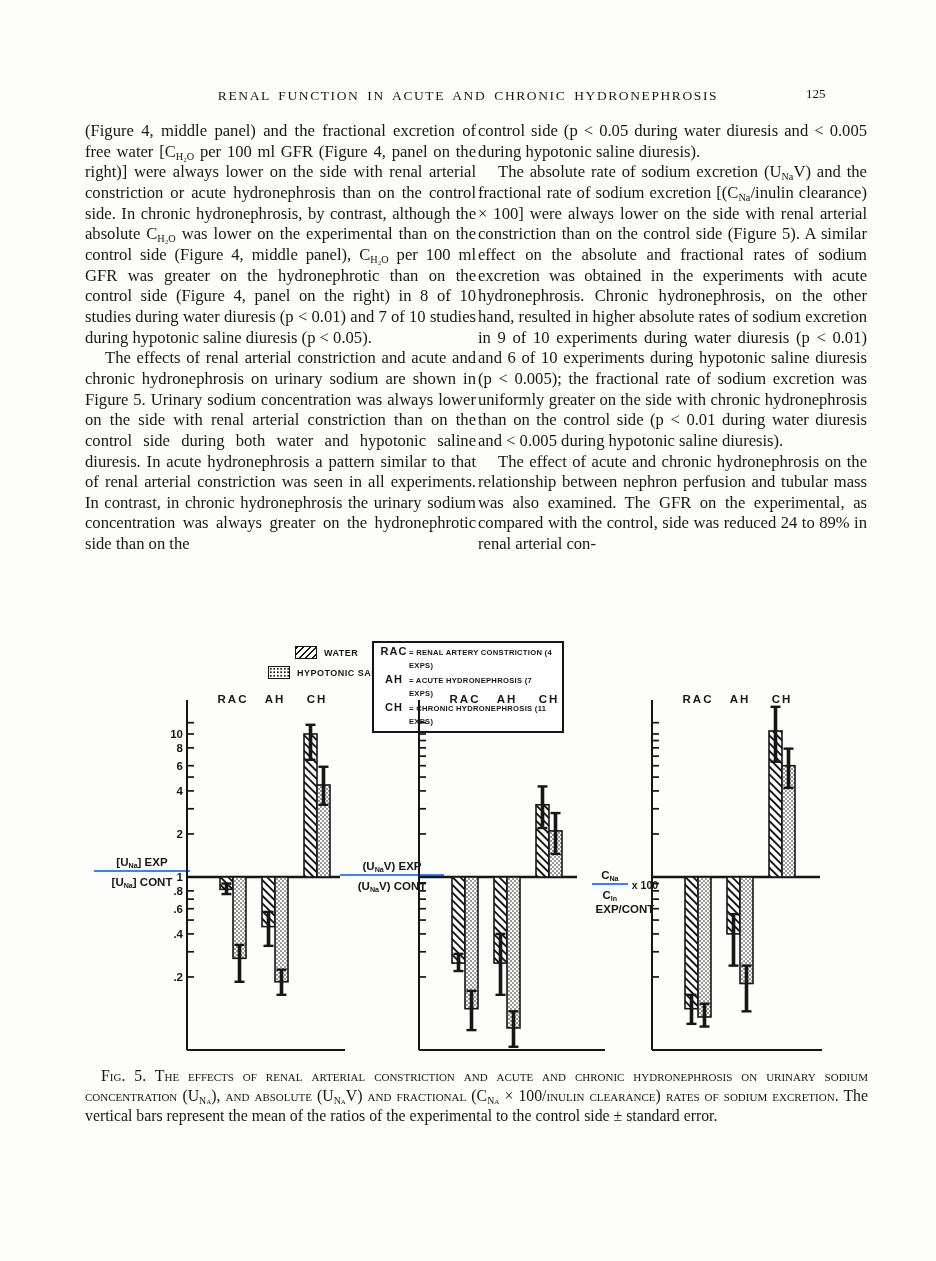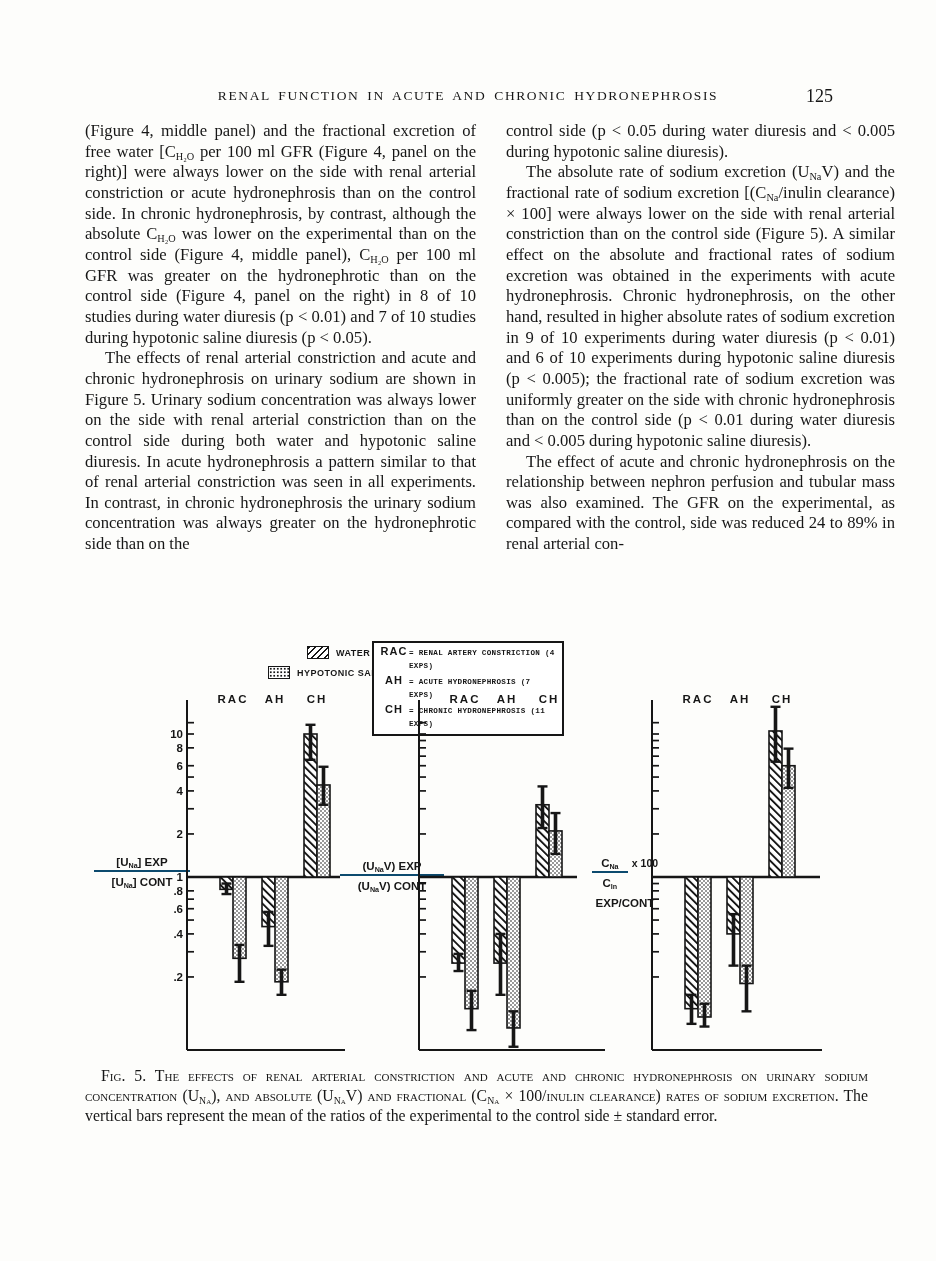--- a/index.html
+++ b/index.html
@@ -2,54 +2,54 @@
 <html><head>
 <meta charset="utf-8">
 <style>
   html,body{margin:0;padding:0;background:#fff;}
   .page{position:relative;width:936px;height:1261px;background:#fdfdfb;color:#161616;
         font-family:"Liberation Serif",serif;overflow:hidden;}
   
   .running-head{position:absolute;top:88px;left:0;width:100%;height:22px;}
   .rh-title{position:absolute;left:0;width:100%;text-align:center;font-size:13.5px;
             letter-spacing:1.6px;word-spacing:3px;}
-  .rh-page{position:absolute;left:806px;top:-2px;font-size:18px;}
+  .rh-page{position:absolute;left:806px;top:-2px;font-size:13px;}
   
   .col{position:absolute;top:121px;font-size:16.6px;line-height:20.65px;text-align:justify;}
   .colL{left:85px;width:391px;}
-  .colR{left:478px;width:389px;margin-left:28px;}
+  .colR{left:478px;width:389px;}
   .col p{margin:0;text-indent:20px;}
   .col p.noind{text-indent:0;}
   sub{font-size:0.62em;line-height:0;vertical-align:-0.28em;letter-spacing:0;}
   
   .figure{position:absolute;left:0;top:0;width:936px;height:1261px;pointer-events:none;}
   .swatch-row{position:absolute;display:flex;align-items:center;gap:7px;}
-  .sw-water{left:280px;top:646px;padding-left:27px;}
+  .sw-water{left:268px;top:646px;padding-left:27px;}
   .sw-saline{left:268px;top:666px;}
   .swatch{width:22px;height:13px;border:1.5px solid #161616;box-sizing:border-box;background:#fff;}
   .hatch{background-image:repeating-linear-gradient(135deg,#161616 0 1.6px,#fff 1.6px 4.6px);}
   .dots{background-image:radial-gradient(circle,#161616 0.8px,transparent 1px);background-size:3.5px 3.5px;}
   .swatch-label{font-family:"Liberation Sans",sans-serif;font-weight:700;font-size:9px;letter-spacing:.5px;}
   .abbr-box{position:absolute;left:372px;top:641px;width:192px;border:2px solid #161616;
             background:#fff;padding:2px 5px 3px 5px;box-sizing:border-box;}
   .abbr-row{display:flex;align-items:baseline;line-height:13.4px;}
   .abbr{font-family:"Liberation Sans",sans-serif;font-weight:700;font-size:11px;width:30px;
         text-align:center;letter-spacing:1px;flex:0 0 auto;}
-  .def{font-family:Liberation Mono, monospace;font-weight:700;font-size:7.6px;letter-spacing:.3px;}
+  .def{font-family:Liberation Sans, sans-serif;font-weight:700;font-size:7.6px;letter-spacing:.3px;}
   .fig-label{position:absolute;font-family:"Liberation Sans",sans-serif;font-weight:700;
              font-size:11.5px;text-align:center;color:#161616;}
   .lbl1{left:94px;top:856px;width:96px;}
   .lbl2{left:340px;top:860px;width:104px;}
   .lbl3{left:586px;top:857px;width:78px;}
-  .frac-top{border-bottom:2px solid #0c4a6e;padding:0 2px 2px 2px;}
+  .frac-top{border-bottom:2px solid #3b82f6;padding:0 2px 2px 2px;}
   .frac-bot{padding-top:4px;}
-  .l3row{display:flex;justify-content:center;gap:4px;}
+  .l3row{display:flex;align-items:center;justify-content:center;gap:4px;margin-top:12px;}
   .frac3{width:36px;}
   .mult{font-size:10.5px;}
-  .l3sub{margin-top:8px;}
+  .l3sub{margin-top:2px;}
   .panel{position:absolute;top:686px;width:240px;height:372px;}
   #panel0{left:168px;} #panel1{left:400px;} #panel2{left:633px;}
   
   .caption{position:absolute;left:85px;top:1066px;width:783px;font-size:15.8px;
            line-height:19.9px;text-align:justify;text-indent:16px;}
   .sc{font-variant:small-caps;}
 </style>
 </head>
 <body>
 

